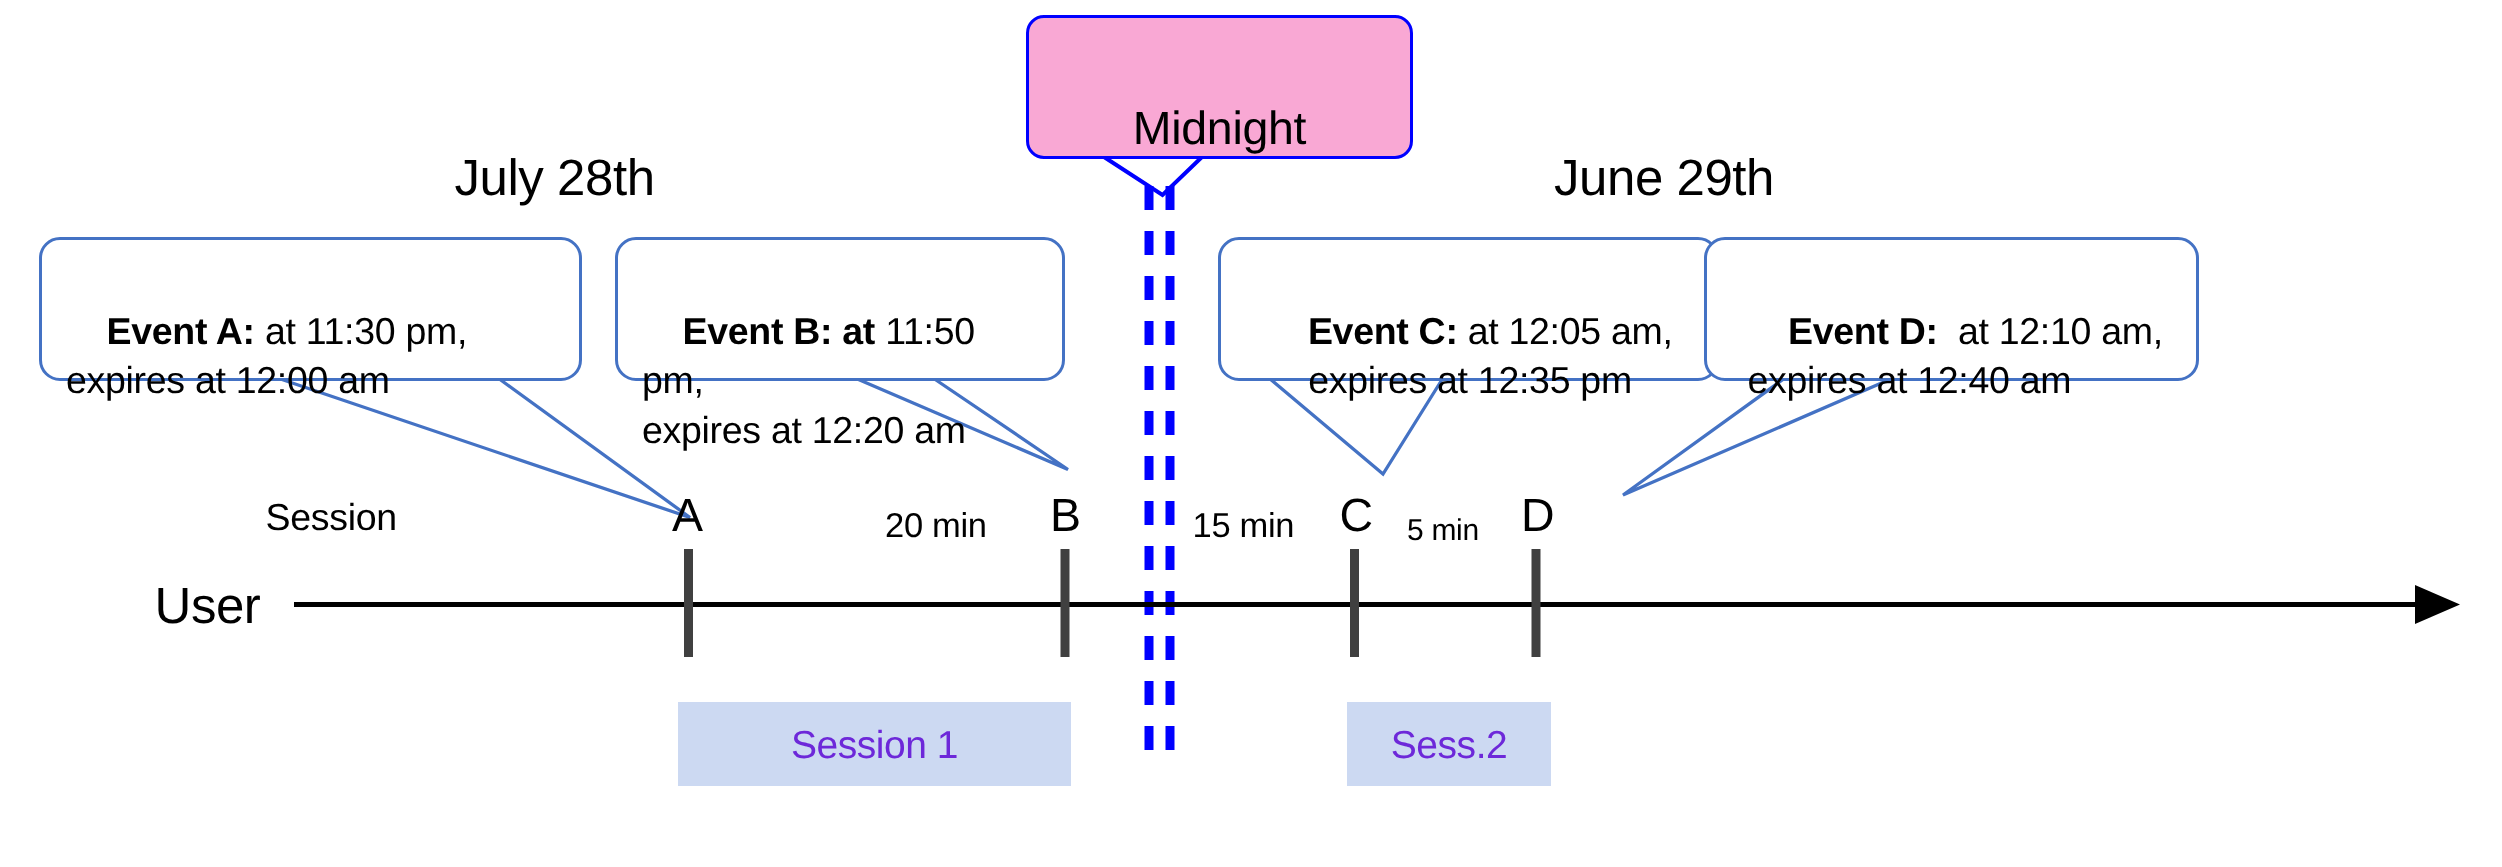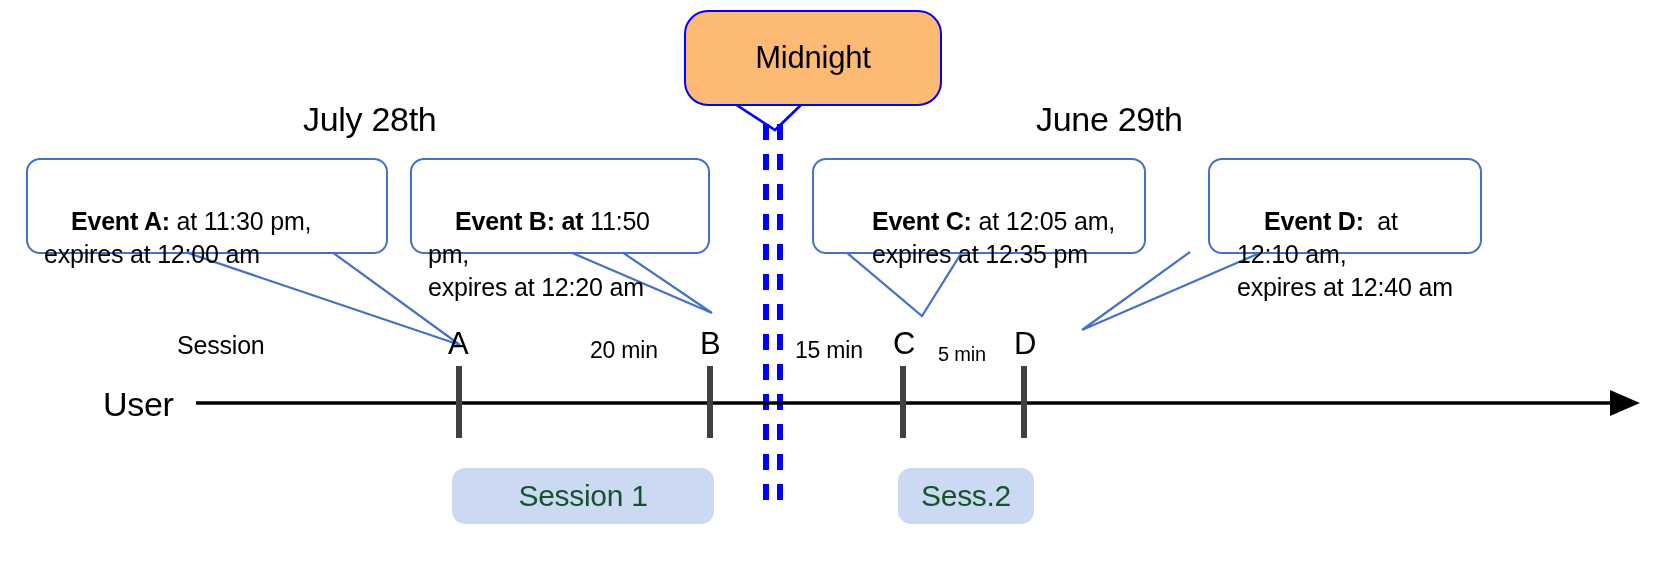--- a/index.html
+++ b/index.html
@@ -38,24 +38,24 @@
     letter-spacing: -0.2px;
     white-space: pre-wrap;
   }
   .event-box b { font-weight: 700; }
 
   
   .midnight-bubble {
     position: absolute;
     box-sizing: border-box;
     border: 2.6px solid #0000ff;
-    border-radius: 24px;
-    background: #fdba74;
+    border-radius: 12px;
+    background: #f9a8d4;
     display: flex;
-    align-items: center;
+    align-items: flex-end;
     justify-content: center;
     font-size: 31px;
     letter-spacing: -0.2px;
   }
 
   
   .lbl-user {
     position: absolute;
     font-size: 34px;
     letter-spacing: -0.3px;
@@ -84,24 +84,23 @@
     font-size: 20px;
   }
 
   
   .session-bar {
     position: absolute;
     background: #ccd9f2;
     display: flex;
     align-items: center;
     justify-content: center;
-    font-size: 30px;
+    font-size: 26px;
     letter-spacing: -0.3px;
-    color: #14532d;
-    border-radius: 13px;
+    color: #6d28d9;
   }
 </style>
 </head>
 <body>
 
 <div id="canvas">
 
   <svg class="layer" viewBox="0 0 1668 578">
 
     <g>
@@ -161,21 +160,21 @@
   <div class="event-box" style="left:410px; top:158px; width:300px; height:96px;">
     <b>Event B: at</b><span> 11:50 pm,
 expires at 12:20 am</span>
   </div>
 
   <div class="event-box" style="left:812px; top:158px; width:334px; height:96px;text-align:center;">
     <b>Event C:</b><span> at 12:05 am,
 expires at 12:35 pm</span>
   </div>
 
-  <div class="event-box" style="left:1208px; top:158px; width:274px; height:96px;padding-left:27px;">
+  <div class="event-box" style="left:1136px; top:158px; width:330px; height:96px;padding-left:27px;">
     <b>Event D:</b><span>  at 12:10 am,
 expires at 12:40 am</span>
   </div>
 
   <div class="lbl-events" style="left:177px; top:331px;">Session</div>
   <div class="lbl-user" style="left:103px; top:385px;">User</div>
 
   <div class="lbl-marker" style="left:448px; top:326px;">A</div>
   <div class="lbl-marker" style="left:700px; top:326px;">B</div>
   <div class="lbl-marker" style="left:893px; top:326px;">C</div>

